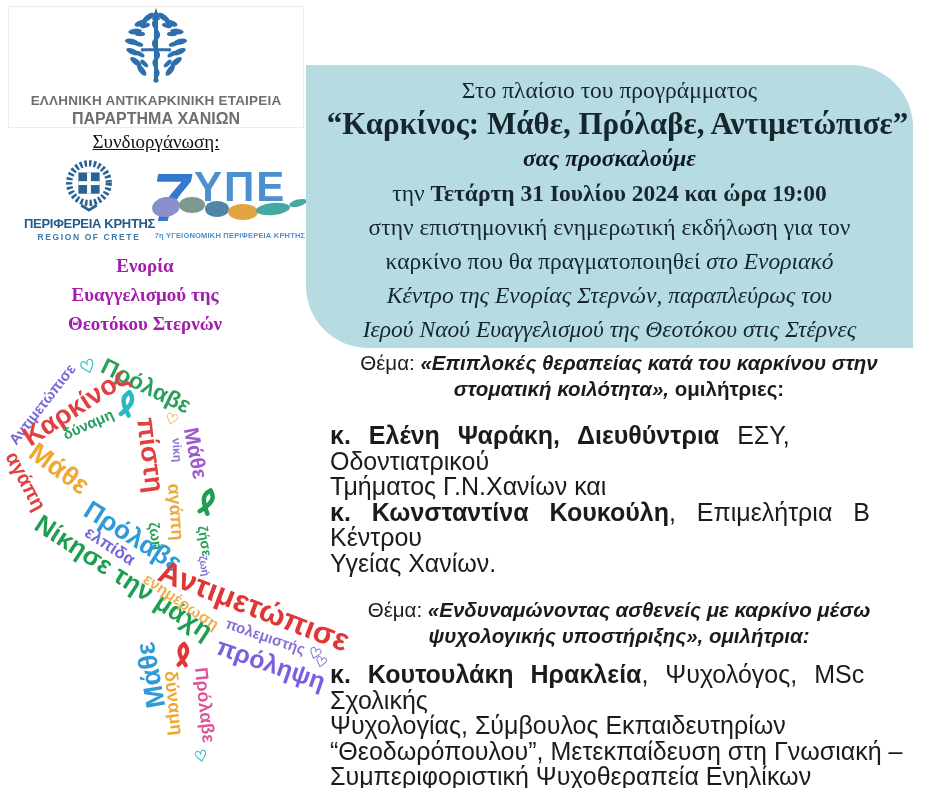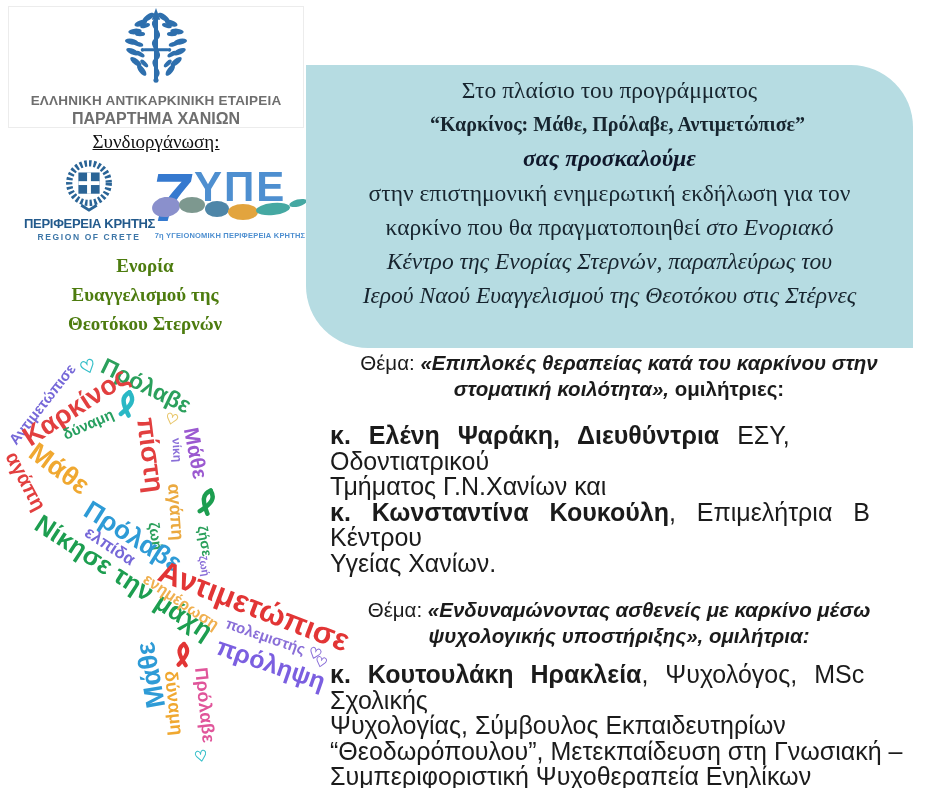--- a/index.html
+++ b/index.html
@@ -23,29 +23,29 @@
   .crete-line2{font-size:8.5px;font-weight:bold;color:#3e77a8;letter-spacing:1.6px;margin-top:1px;}
 
   
   .ype-logo{position:absolute;left:150px;top:161px;width:160px;}
   .ype-caption{font-size:7.5px;font-weight:bold;color:#4e8fd0;text-align:center;margin-top:2px;
                letter-spacing:.2px;white-space:nowrap;}
 
   
   .parish{position:absolute;left:14px;top:251px;width:262px;text-align:center;
           font-family:"Liberation Serif",serif;font-weight:bold;font-size:19px;
-          color:#4d7c0f;line-height:29px;}
+          color:#a21caf;line-height:29px;}
 
   
   .invitation{position:absolute;left:306px;top:65px;width:607px;height:283px;
               background:#b6dce2;border-radius:0 62px 0 62px;box-sizing:border-box;
               padding-top:8px;text-align:center;font-family:"Liberation Serif",serif;
               color:#17252f;font-size:23.5px;line-height:34.2px;}
   .inv-line{white-space:nowrap;}
-  .inv-title{font-size:20px;padding-left:16px;}
+  .inv-title{font-size:31px;padding-left:16px;}
 
   
   .program{position:absolute;left:330px;top:350px;width:578px;color:#1b1b1b;}
   .prog-heading{text-align:center;font-size:19px;margin-bottom:15px;}
   .prog-theme{text-align:center;font-size:20.5px;line-height:26px;margin-bottom:21px;}
   .prog-theme2{margin-bottom:13px;}
   .prog-speakers{text-align:left;font-size:25px;line-height:25.5px;margin-bottom:21px;}
 
   .seg-r{font-weight:normal;}
   .seg-b{font-weight:bold;}
@@ -138,20 +138,21 @@
   <div class="parish">
     <div>Ενορία</div>
     <div>Ευαγγελισμού της</div>
     <div>Θεοτόκου Στερνών</div>
   </div>
 
   <div class="invitation">
       <div class="inv-line "><span class="seg-r">Στο πλαίσιο του προγράμματος</span></div>
       <div class="inv-line inv-title"><span class="seg-b">“Καρκίνος: Μάθε, Πρόλαβε, Αντιμετώπισε”</span></div>
       <div class="inv-line "><span class="seg-red">σας προσκαλούμε</span></div>
+      <div class="inv-line "><span class="seg-r">την </span><span class="seg-b">Τετάρτη 31 Ιουλίου 2024 και ώρα 19:00</span></div>
       <div class="inv-line "><span class="seg-r">στην επιστημονική ενημερωτική εκδήλωση για τον</span></div>
       <div class="inv-line "><span class="seg-r">καρκίνο που θα πραγματοποιηθεί </span><span class="seg-i">στο Ενοριακό</span></div>
       <div class="inv-line "><span class="seg-i">Κέντρο της Ενορίας Στερνών, παραπλεύρως του</span></div>
       <div class="inv-line "><span class="seg-i">Ιερού Ναού Ευαγγελισμού της Θεοτόκου στις Στέρνες</span></div>
     </div>
 
   <div class="program">
       <div class="prog-theme"><span class="seg-r">Θέμα: </span><span class="seg-bi">«Επιπλοκές θεραπείας κατά του καρκίνου στην</span><br><span class="seg-bi">στοματική κοιλότητα»,</span><span class="seg-b"> ομιλήτριες:</span></div>
       <div class="prog-speakers"><span class="seg-b" style="word-spacing: 11px;">κ. Ελένη Ψαράκη, Διευθύντρια</span><span class="seg-r" style="word-spacing: 11px;"> ΕΣΥ, Οδοντιατρικού</span><br><span class="seg-r">Τμήματος Γ.Ν.Χανίων και</span><br><span class="seg-b" style="word-spacing: 14px;">κ. Κωνσταντίνα Κουκούλη</span><span class="seg-r" style="word-spacing: 14px;">, Επιμελήτρια Β Κέντρου</span><br><span class="seg-r">Υγείας Χανίων.</span></div>
       <div class="prog-theme prog-theme2"><span class="seg-r">Θέμα: </span><span class="seg-bi">«Ενδυναμώνοντας ασθενείς με καρκίνο μέσω</span><br><span class="seg-bi">ψυχολογικής υποστήριξης», ομιλήτρια:</span></div>

